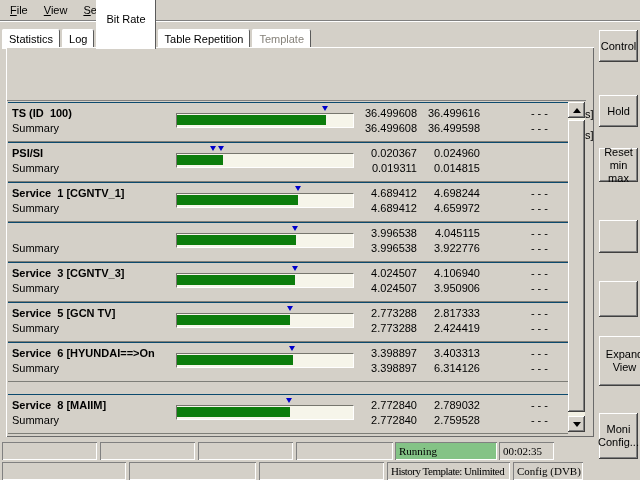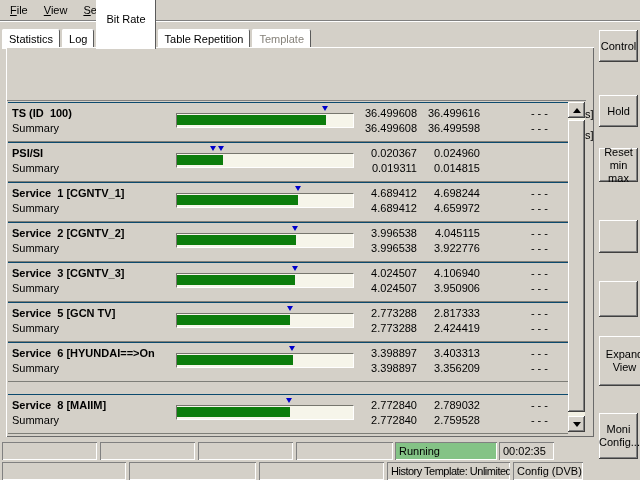--- a/index.html
+++ b/index.html
@@ -54,26 +54,26 @@
           display:flex;align-items:center;justify-content:center;}
   .arr-up{width:0;height:0;border-left:4px solid transparent;border-right:4px solid transparent;
           border-bottom:5px solid #000;}
   .arr-dn{width:0;height:0;border-left:4px solid transparent;border-right:4px solid transparent;
           border-top:5px solid #000;}
   #sb-thumb{position:absolute;left:0;top:18px;width:17px;height:292px;background:#d4d0c8;
           box-shadow:inset -1px -1px 0 #404040, inset 1px 1px 0 #fff, inset -2px -2px 0 #808080;}
   
   .btn{position:absolute;left:599px;width:39px;background:#d4d0c8;
        box-shadow:inset -1px -1px 0 #404040, inset 1px 1px 0 #fff, inset -2px -2px 0 #808080;
-       display:flex;flex-direction:column;justify-content:center;
+       display:flex;flex-direction:column;align-items:center;justify-content:center;
        line-height:13px;text-align:center;}
   
   .spanel{position:absolute;height:18px;background:#d4d0c8;box-sizing:border-box;
           box-shadow:inset 1px 1px 0 #808080, inset -1px -1px 0 #fff;
-          line-height:18px;padding-left:4px;white-space:pre;overflow:hidden;}
+          line-height:18px;padding-left:4px;white-space:pre;overflow:hidden;font-family:Liberation Serif, serif;}
   .srow1{top:442px;} .srow2{top:462px;}
   #st-running{background:var(--running-bg);}
   .tight{letter-spacing:-0.5px;}
 </style>
 </head>
 <body>
 
 <div id="app" style="--bar-green: #0c7d0c; --trough: #f6f5ea; --marker: #0000cc; --running-bg: #84c386; --c-minmax: #008000; --c-abs: #0000ee; --c-limit: #ee0000;">
 
   <div id="menubar">
@@ -188,21 +188,20 @@
         </div>
         <div class="marker" style="left: 287px;"></div>
         <div class="val v1 l1">4.689412</div>
         <div class="val v2 l1">4.698244</div>
         <div class="val v3 l1">- - -</div>
         <div class="val v1 l2">4.689412</div>
         <div class="val v2 l2">4.659972</div>
         <div class="val v3 l2">- - -</div>
       </div>
       <div class="row" style="top: 120px;">
-        <div class="row-title">Service  2 [CGNTV_2]</div>
         <div class="row-sub">Summary</div>
         <div class="trough">
           <div class="fill" style="width: 119px;"></div>
         </div>
         <div class="marker" style="left: 284px;"></div>
         <div class="val v1 l1">3.996538</div>
         <div class="val v2 l1">4.045115</div>
         <div class="val v3 l1">- - -</div>
         <div class="val v1 l2">3.996538</div>
         <div class="val v2 l2">3.922776</div>
@@ -240,21 +239,21 @@
         <div class="row-title">Service  6 [HYUNDAI==&gt;On</div>
         <div class="row-sub">Summary</div>
         <div class="trough">
           <div class="fill" style="width: 116px;"></div>
         </div>
         <div class="marker" style="left: 281px;"></div>
         <div class="val v1 l1">3.398897</div>
         <div class="val v2 l1">3.403313</div>
         <div class="val v3 l1">- - -</div>
         <div class="val v1 l2">3.398897</div>
-        <div class="val v2 l2">3.356209</div>
+        <div class="val v2 l2">6.314126</div>
         <div class="val v3 l2">- - -</div>
       </div>
       <div class="row" style="top: 292px;">
         <div class="row-title">Service  8 [MAIIM]</div>
         <div class="row-sub">Summary</div>
         <div class="trough">
           <div class="fill" style="width: 113px;"></div>
         </div>
         <div class="marker" style="left: 278px;"></div>
         <div class="val v1 l1">2.772840</div>

